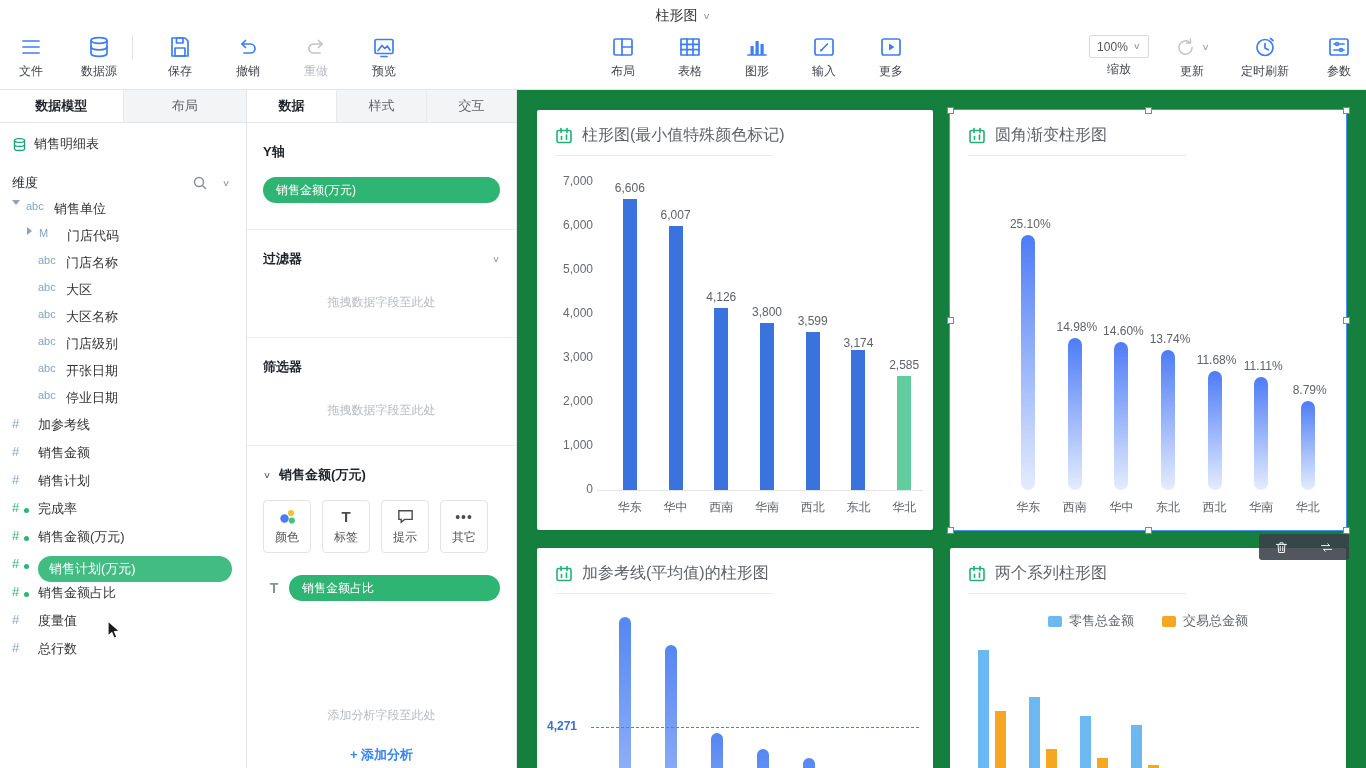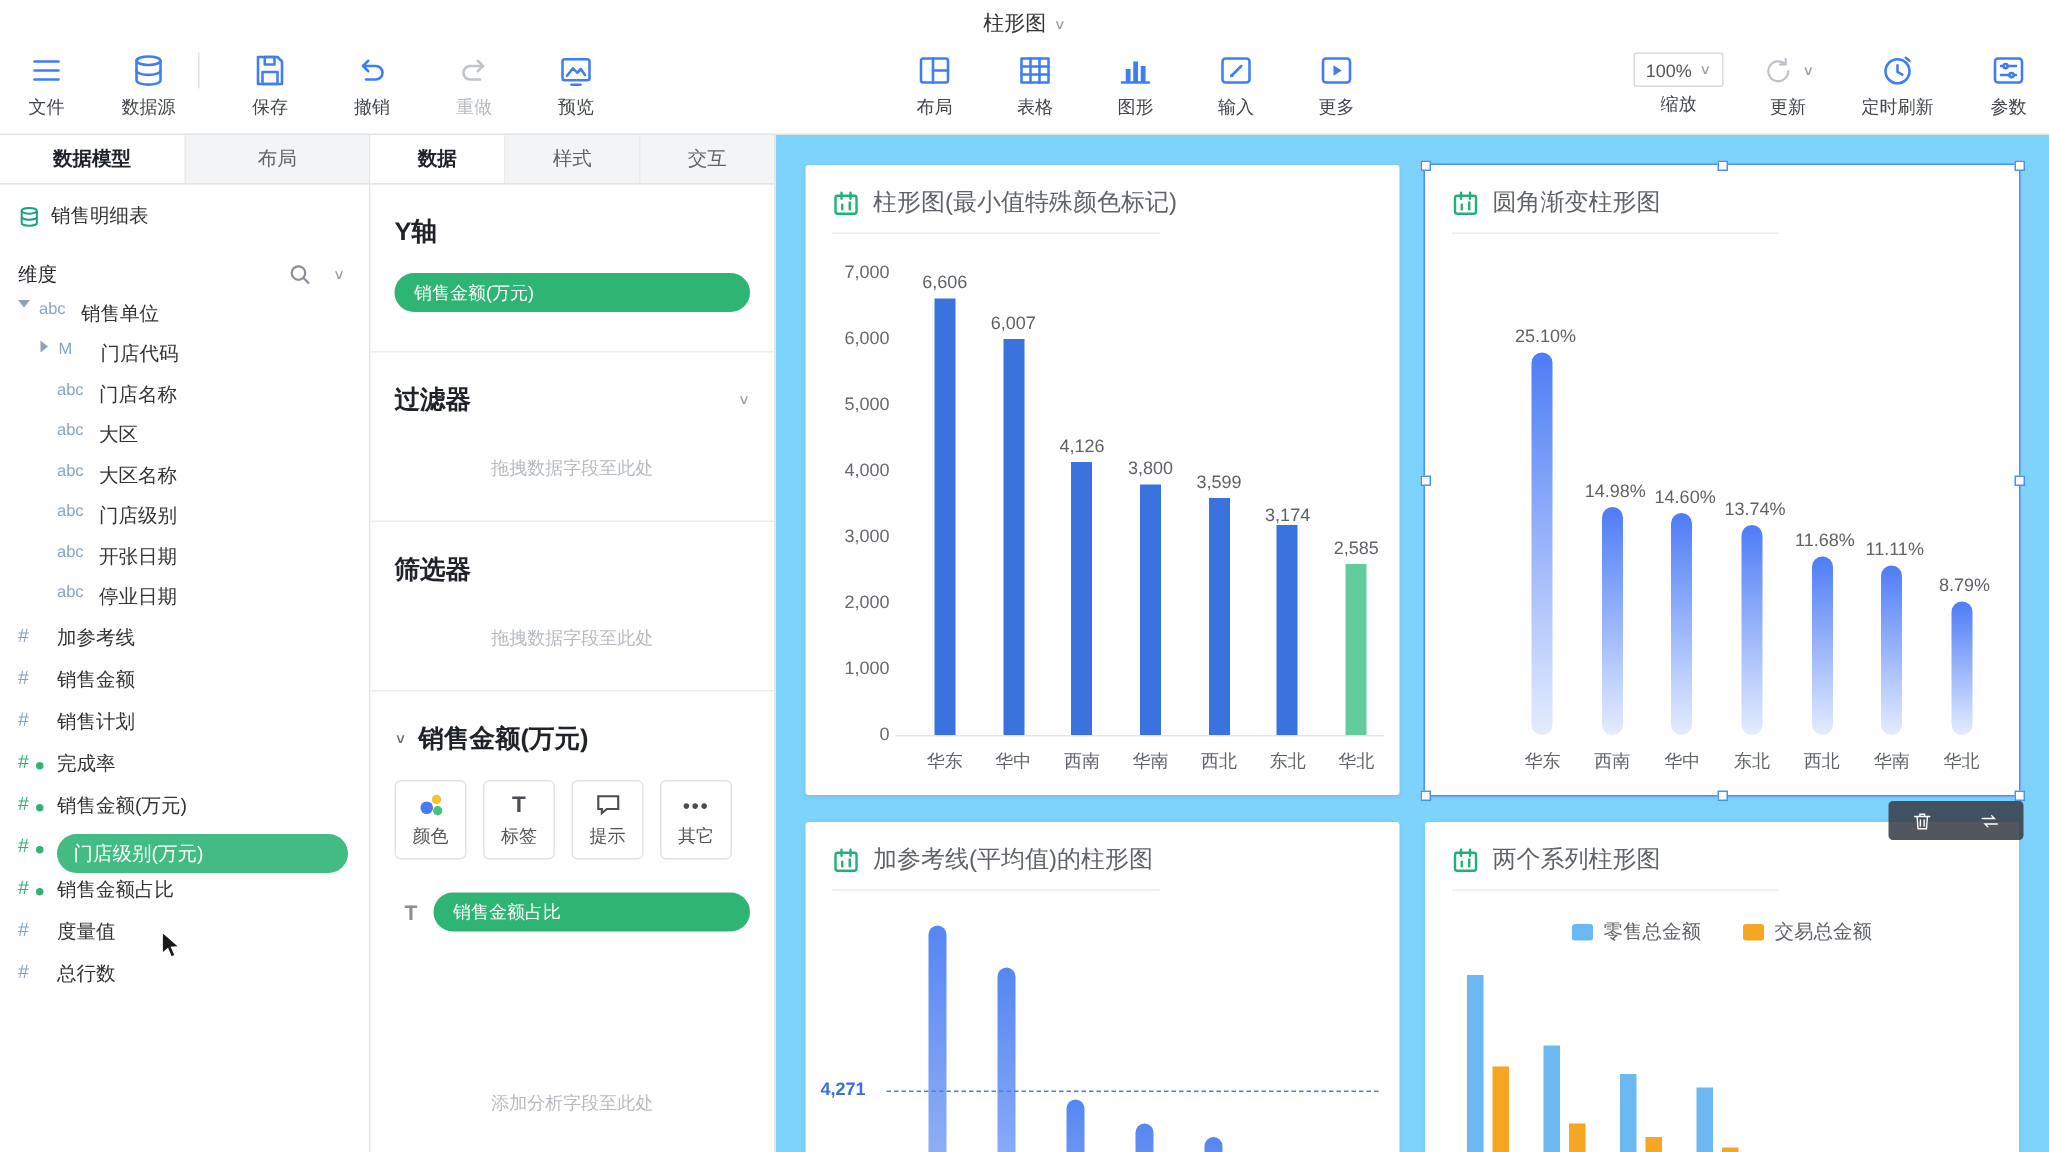--- a/index.html
+++ b/index.html
@@ -40,37 +40,37 @@
 .t-label{font-size:13px;color:#333;white-space:nowrap}
 .measure-row{height:28px}
 .m-icon{width:26px;flex:0 0 26px;color:#85A4C6;font-size:13px;position:relative}
 .m-icon.calc{color:#2EB573}
 .dot{position:absolute;left:12px;bottom:2px;width:5px;height:5px;border-radius:50%;background:#2EB573}
 .m-pill{flex:1;margin-right:14px;height:26px;border-radius:13px;background:#43BC83;color:#fff;font-size:13px;display:flex;align-items:center;padding:0 11px;white-space:nowrap}
 
 .mid-panel{position:absolute;left:247px;top:90px;width:270px;height:678px;background:#fff;border-right:1px solid #e3e4e6;z-index:5}
 .sec{padding:20px 16px 26px;border-bottom:1px solid #ededee}
 .sec.nb{border-bottom:none}
-.sec-label{font-size:17px;color:#1f2329;font-weight:700}
+.sec-label{font-size:13px;color:#1f2329;font-weight:700}
 .sec-row{display:flex;align-items:center;justify-content:space-between}
 .sec-row.start{justify-content:flex-start;gap:8px}
 .pill{height:26px;border-radius:13px;background:#2EB573;color:#fff;font-size:12px;display:flex;align-items:center;padding:0 13px;margin-top:16px;cursor:pointer;white-space:nowrap}
 .placeholder{font-size:12px;color:#b7bbc0;text-align:center;padding-top:26px}
 .tool-grid{display:flex;gap:11px;margin-top:16px}
 .tool-btn{width:48px;height:53px;border:1px solid #e3e4e6;border-radius:4px;display:flex;flex-direction:column;align-items:center;justify-content:center;gap:3px;cursor:pointer;background:#fff}
 .tool-btn .tl{font-size:12px;color:#555}
 .t-glyph{font-size:15px;font-weight:700;color:#4a4d52;line-height:18px}
 .dots-glyph{font-size:14px;color:#4a4d52;letter-spacing:1px;line-height:18px}
 .field-row{display:flex;align-items:center;margin-top:22px;gap:4px}
 .field-row .t-icon{width:22px;text-align:center;color:#8a9097;font-size:14px;font-weight:700}
 .field-row .pill{flex:1;margin-top:0}
 .sec5{padding:80px 16px 0}
 .add-link{color:#3685f2;font-size:13px;text-align:center;margin-top:22px;cursor:pointer;font-weight:700}
 
-.canvas{position:absolute;left:517px;top:90px;width:849px;height:678px;background:#7dd3fc;overflow:hidden}
+.canvas{position:absolute;left:517px;top:90px;width:849px;height:678px;background:#15803d;overflow:hidden}
 .card{position:absolute;width:396px;height:420px;background:#fff;border-radius:2px;box-shadow:0 1px 3px rgba(31,35,41,.08)}
 .card.selected{outline:1.5px solid #4A90F8}
 .card-head{display:flex;align-items:center;gap:9px;padding:15px 18px 9px}
 .card-title{font-size:16px;color:#5f6368}
 .head-line{height:1px;background:#ececee;margin-left:18px;width:55%}
 .chart{position:absolute;left:0;top:54px;right:0;bottom:0;overflow:visible}
 .card-ic{width:18px;height:18px;fill:none;stroke:#21B176;stroke-width:1.6;stroke-linecap:round}
 .ytick{position:absolute;left:0;width:56px;text-align:right;font-size:12px;color:#66696e}
 .baseline{position:absolute;height:1px;background:#e3e4e6}
 .bar{position:absolute}
@@ -313,21 +313,21 @@
       <div class="tree-row measure-row" style="padding-left: 12px;">
         <div class="m-icon calc">#<div class="dot"></div></div>
         <div class="t-label">完成率</div>
       </div>
       <div class="tree-row measure-row" style="padding-left: 12px;">
         <div class="m-icon calc">#<div class="dot"></div></div>
         <div class="t-label">销售金额(万元)</div>
       </div>
       <div class="tree-row measure-row" style="padding-left: 12px;">
         <div class="m-icon calc">#<div class="dot"></div></div>
-        <div class="m-pill">门店级别(万元)</div>
+        <div class="m-pill">销售计划(万元)</div>
       </div>
       <div class="tree-row measure-row" style="padding-left: 12px;">
         <div class="m-icon calc">#<div class="dot"></div></div>
         <div class="t-label">销售金额占比</div>
       </div>
       <div class="tree-row measure-row" style="padding-left: 12px;">
         <div class="m-icon">#</div>
         <div class="t-label">度量值</div>
       </div>
       <div class="tree-row measure-row" style="padding-left: 12px;">

